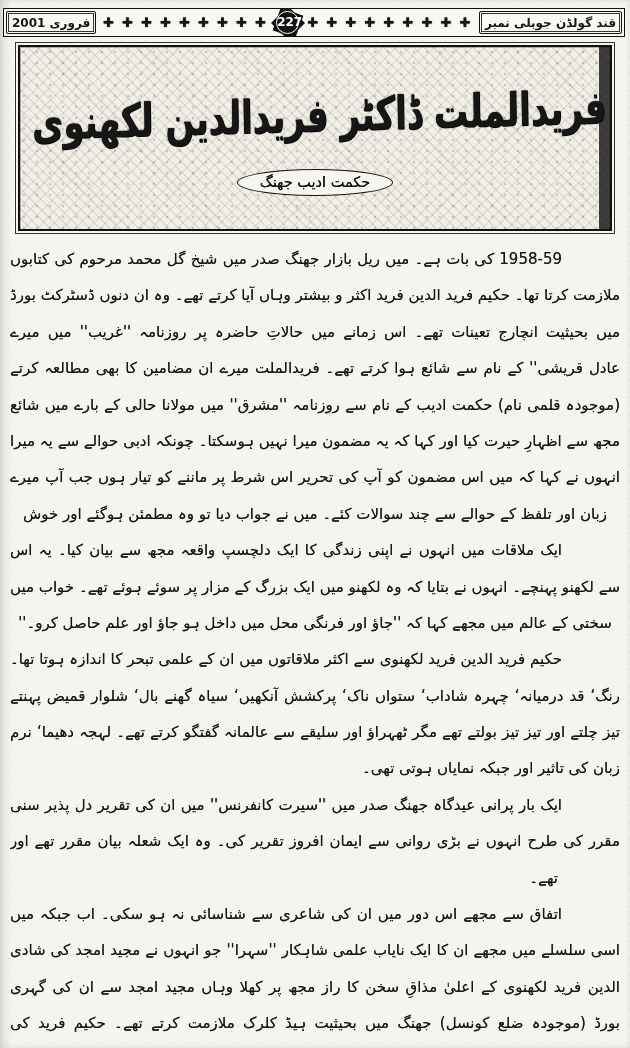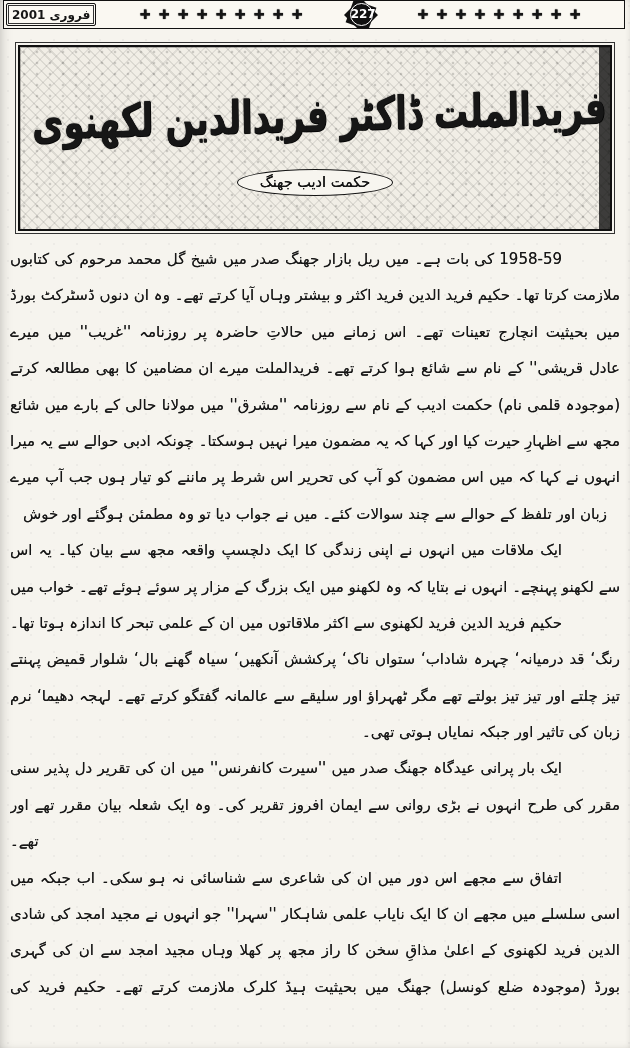--- a/index.html
+++ b/index.html
@@ -15,21 +15,21 @@
     width:630px;height:1048px;
     background:
       radial-gradient(circle at 8px 6px, rgba(0,0,0,.035) 1px, transparent 1.6px),
       #f6f4ee;
     background-size:23px 17px;
     box-shadow:inset 6px 0 14px -8px rgba(0,0,0,.35), inset -3px 0 8px -6px rgba(0,0,0,.2);
   }
 
   
   .hdr{
-    position:absolute;left:3px;top:0;width:622px;height:29px;
+    position:absolute;left:3px;top:8px;width:622px;height:29px;
     border:1.5px solid #111;
     background:#faf8f2;
     display:flex;align-items:stretch;
     box-sizing:border-box;
   }
   .hdr-box{
     border:1.2px solid #111;
     margin:2px;padding:0 5px;
     display:flex;align-items:center;justify-content:center;
     font-weight:bold;font-size:12px;
@@ -108,54 +108,56 @@
     direction:rtl;
     height:36.4px;line-height:36.4px;
     font-size:15px;
     overflow:hidden;
     text-shadow:0 0 .4px rgba(0,0,0,.65);
   }
   .a-j  {text-align:justify;text-align-last:justify;}
   .a-jf {text-align:justify;text-align-last:justify;text-indent:58px;}
   .a-c  {text-align:center;}
   .a-r  {text-align:right;}
-  .a-ri {text-align:left;text-indent:62px;}
+  .a-ri {text-align:right;text-indent:62px;}
 </style>
 </head>
 <body>
 
 <div class="page">
 
   <div class="hdr">
     <div class="hdr-box" dir="rtl">فروری 2001</div>
     <div class="hdr-mid">
       <span class="orn">✚ ✚ ✚ ✚ ✚ ✚ ✚ ✚ ✚</span>
       <span class="medal">
         <span class="num">227</span>
       </span>
       <span class="orn">✚ ✚ ✚ ✚ ✚ ✚ ✚ ✚ ✚</span>
     </div>
+    <div class="hdr-box" dir="rtl">قند گولڈن جوبلی نمبر</div>
   </div>
 
   <div class="titlebox">
     <div class="title">فریدالملت ڈاکٹر فریدالدین لکھنوی</div>
     <div class="byline-oval">حکمت ادیب جھنگ</div>
   </div>
 
   <div class="body">
       <div class="bline a-jf" dir="rtl">1958-59 کی بات ہے۔ میں ریل بازار جھنگ صدر میں شیخ گل محمد مرحوم کی کتابوں کی دکان ''فاروق برادرز'' پر</div>
       <div class="bline a-j" dir="rtl">ملازمت کرتا تھا۔ حکیم فرید الدین فرید اکثر و بیشتر وہاں آیا کرتے تھے۔ وہ ان دنوں ڈسٹرکٹ بورڈ جھنگ کی رورل ڈسپنسری حسو بلیل</div>
       <div class="bline a-j" dir="rtl">میں بحیثیت انچارج تعینات تھے۔ اس زمانے میں حالاتِ حاضرہ پر روزنامہ ''غریب'' میں میرے مضامین میرے پرانے قلمی نام ''</div>
       <div class="bline a-j" dir="rtl">عادل قریشی'' کے نام سے شائع ہوا کرتے تھے۔ فریدالملت میرے ان مضامین کا بھی مطالعہ کرتے تھے۔ جب میرا پہلا مضمون</div>
       <div class="bline a-j" dir="rtl">(موجودہ قلمی نام) حکمت ادیب کے نام سے روزنامہ ''مشرق'' میں مولانا حالی کے بارے میں شائع ہوا تو انہوں نے مضمون پڑھ کر</div>
       <div class="bline a-j" dir="rtl">مجھ سے اظہارِ حیرت کیا اور کہا کہ یہ مضمون میرا نہیں ہوسکتا۔ چونکہ ادبی حوالے سے یہ میرا پہلا مضمون تھا اس لئے انہیں یقین نہ آیا۔</div>
       <div class="bline a-j" dir="rtl">انہوں نے کہا کہ میں اس مضمون کو آپ کی تحریر اس شرط پر ماننے کو تیار ہوں جب آپ میرے چند سوالوں کا جواب دیں۔ انہوں نے</div>
       <div class="bline a-c" dir="rtl">زبان اور تلفظ کے حوالے سے چند سوالات کئے۔ میں نے جواب دیا تو وہ مطمئن ہوگئے اور خوش ہوئے۔</div>
       <div class="bline a-jf" dir="rtl">ایک ملاقات میں انہوں نے اپنی زندگی کا ایک دلچسپ واقعہ مجھ سے بیان کیا۔ یہ اس دور کی بات ہے جب وہ جھنگ</div>
       <div class="bline a-j" dir="rtl">سے لکھنو پہنچے۔ انہوں نے بتایا کہ وہ لکھنو میں ایک بزرگ کے مزار پر سوئے ہوئے تھے۔ خواب میں صاحبِ مزار نے مجھے بیدار کیا۔</div>
+      <div class="bline a-c" dir="rtl">سختی کے عالم میں مجھے کہا کہ ''جاؤ اور فرنگی محل میں داخل ہو جاؤ اور علم حاصل کرو۔''</div>
       <div class="bline a-jf" dir="rtl">حکیم فرید الدین فرید لکھنوی سے اکثر ملاقاتوں میں ان کے علمی تبحر کا اندازہ ہوتا تھا۔ یہ ان کے شباب کا دور تھا۔ گندمی</div>
       <div class="bline a-j" dir="rtl">رنگ‘ قد درمیانہ‘ چہرہ شاداب‘ ستواں ناک‘ پرکشش آنکھیں‘ سیاہ گھنے بال‘ شلوار قمیض پہنتے تھے‘ کبھی کبھی کلاہ پگڑی بھی پہنتے تھے۔ تیز</div>
       <div class="bline a-j" dir="rtl">تیز چلتے اور تیز تیز بولتے تھے مگر ٹھہراؤ اور سلیقے سے عالمانہ گفتگو کرتے تھے۔ لہجہ دھیما‘ نرم دم گفتگو‘ گرم دم جستجو تھے۔ بات کرتے تھے تو</div>
       <div class="bline a-r" dir="rtl">زبان کی تاثیر اور جبکہ نمایاں ہوتی تھی۔</div>
       <div class="bline a-jf" dir="rtl">ایک بار پرانی عیدگاہ جھنگ صدر میں ''سیرت کانفرنس'' میں ان کی تقریر دل پذیر سنی تو مجھے حیرت ہوئی۔ ایک شان دار</div>
       <div class="bline a-j" dir="rtl">مقرر کی طرح انہوں نے بڑی روانی سے ایمان افروز تقریر کی۔ وہ ایک شعلہ بیان مقرر تھے اور گفتگو میں علمی نکات ہمیشہ مدِنظر رکھتے</div>
       <div class="bline a-ri" dir="rtl">تھے۔</div>
       <div class="bline a-jf" dir="rtl">اتفاق سے مجھے اس دور میں ان کی شاعری سے شناسائی نہ ہو سکی۔ اب جبکہ میں مجید امجد کے حوالے سے کام کر رہا ہوں تو</div>
       <div class="bline a-j" dir="rtl">اسی سلسلے میں مجھے ان کا ایک نایاب علمی شاہکار ''سہرا'' جو انہوں نے مجید امجد کی شادی پر لکھا تھا۔ اس سہرے سے جہاں حکیم فرید</div>
       <div class="bline a-j" dir="rtl">الدین فرید لکھنوی کے اعلیٰ مذاقِ سخن کا راز مجھ پر کھلا وہاں مجید امجد سے ان کی گہری دوستی کا بھی سراغ ملا۔ مجید امجد ان دنوں ڈسٹرکٹ</div>

